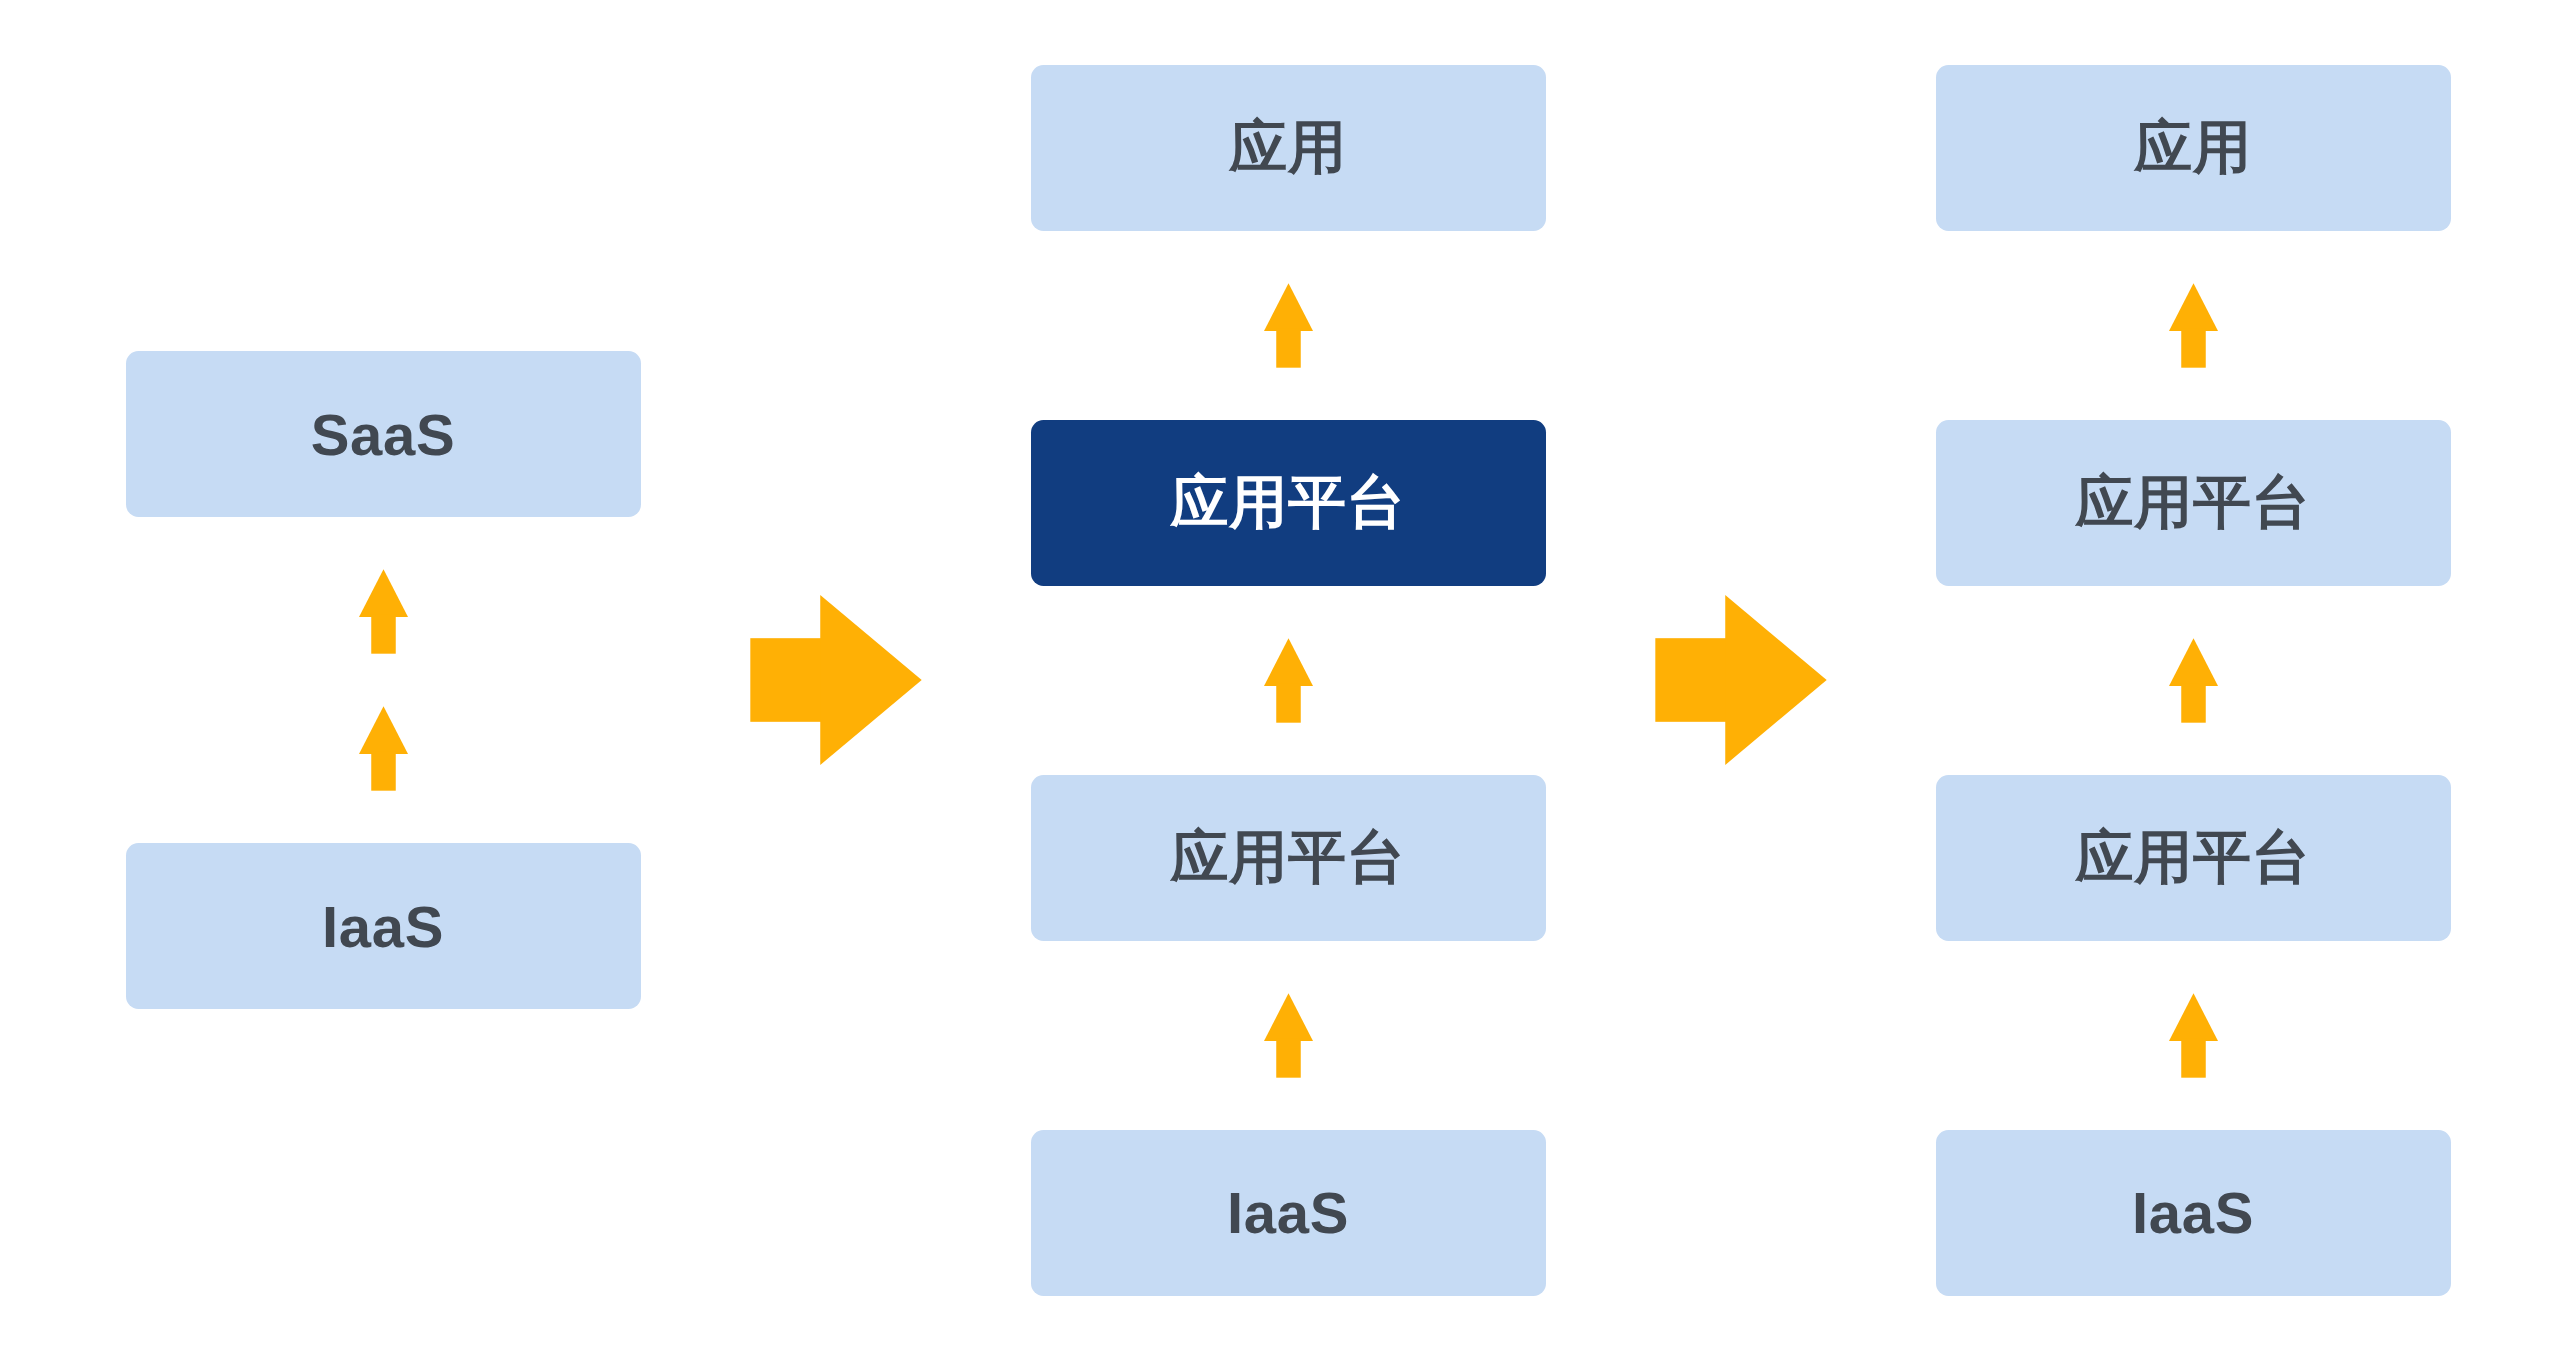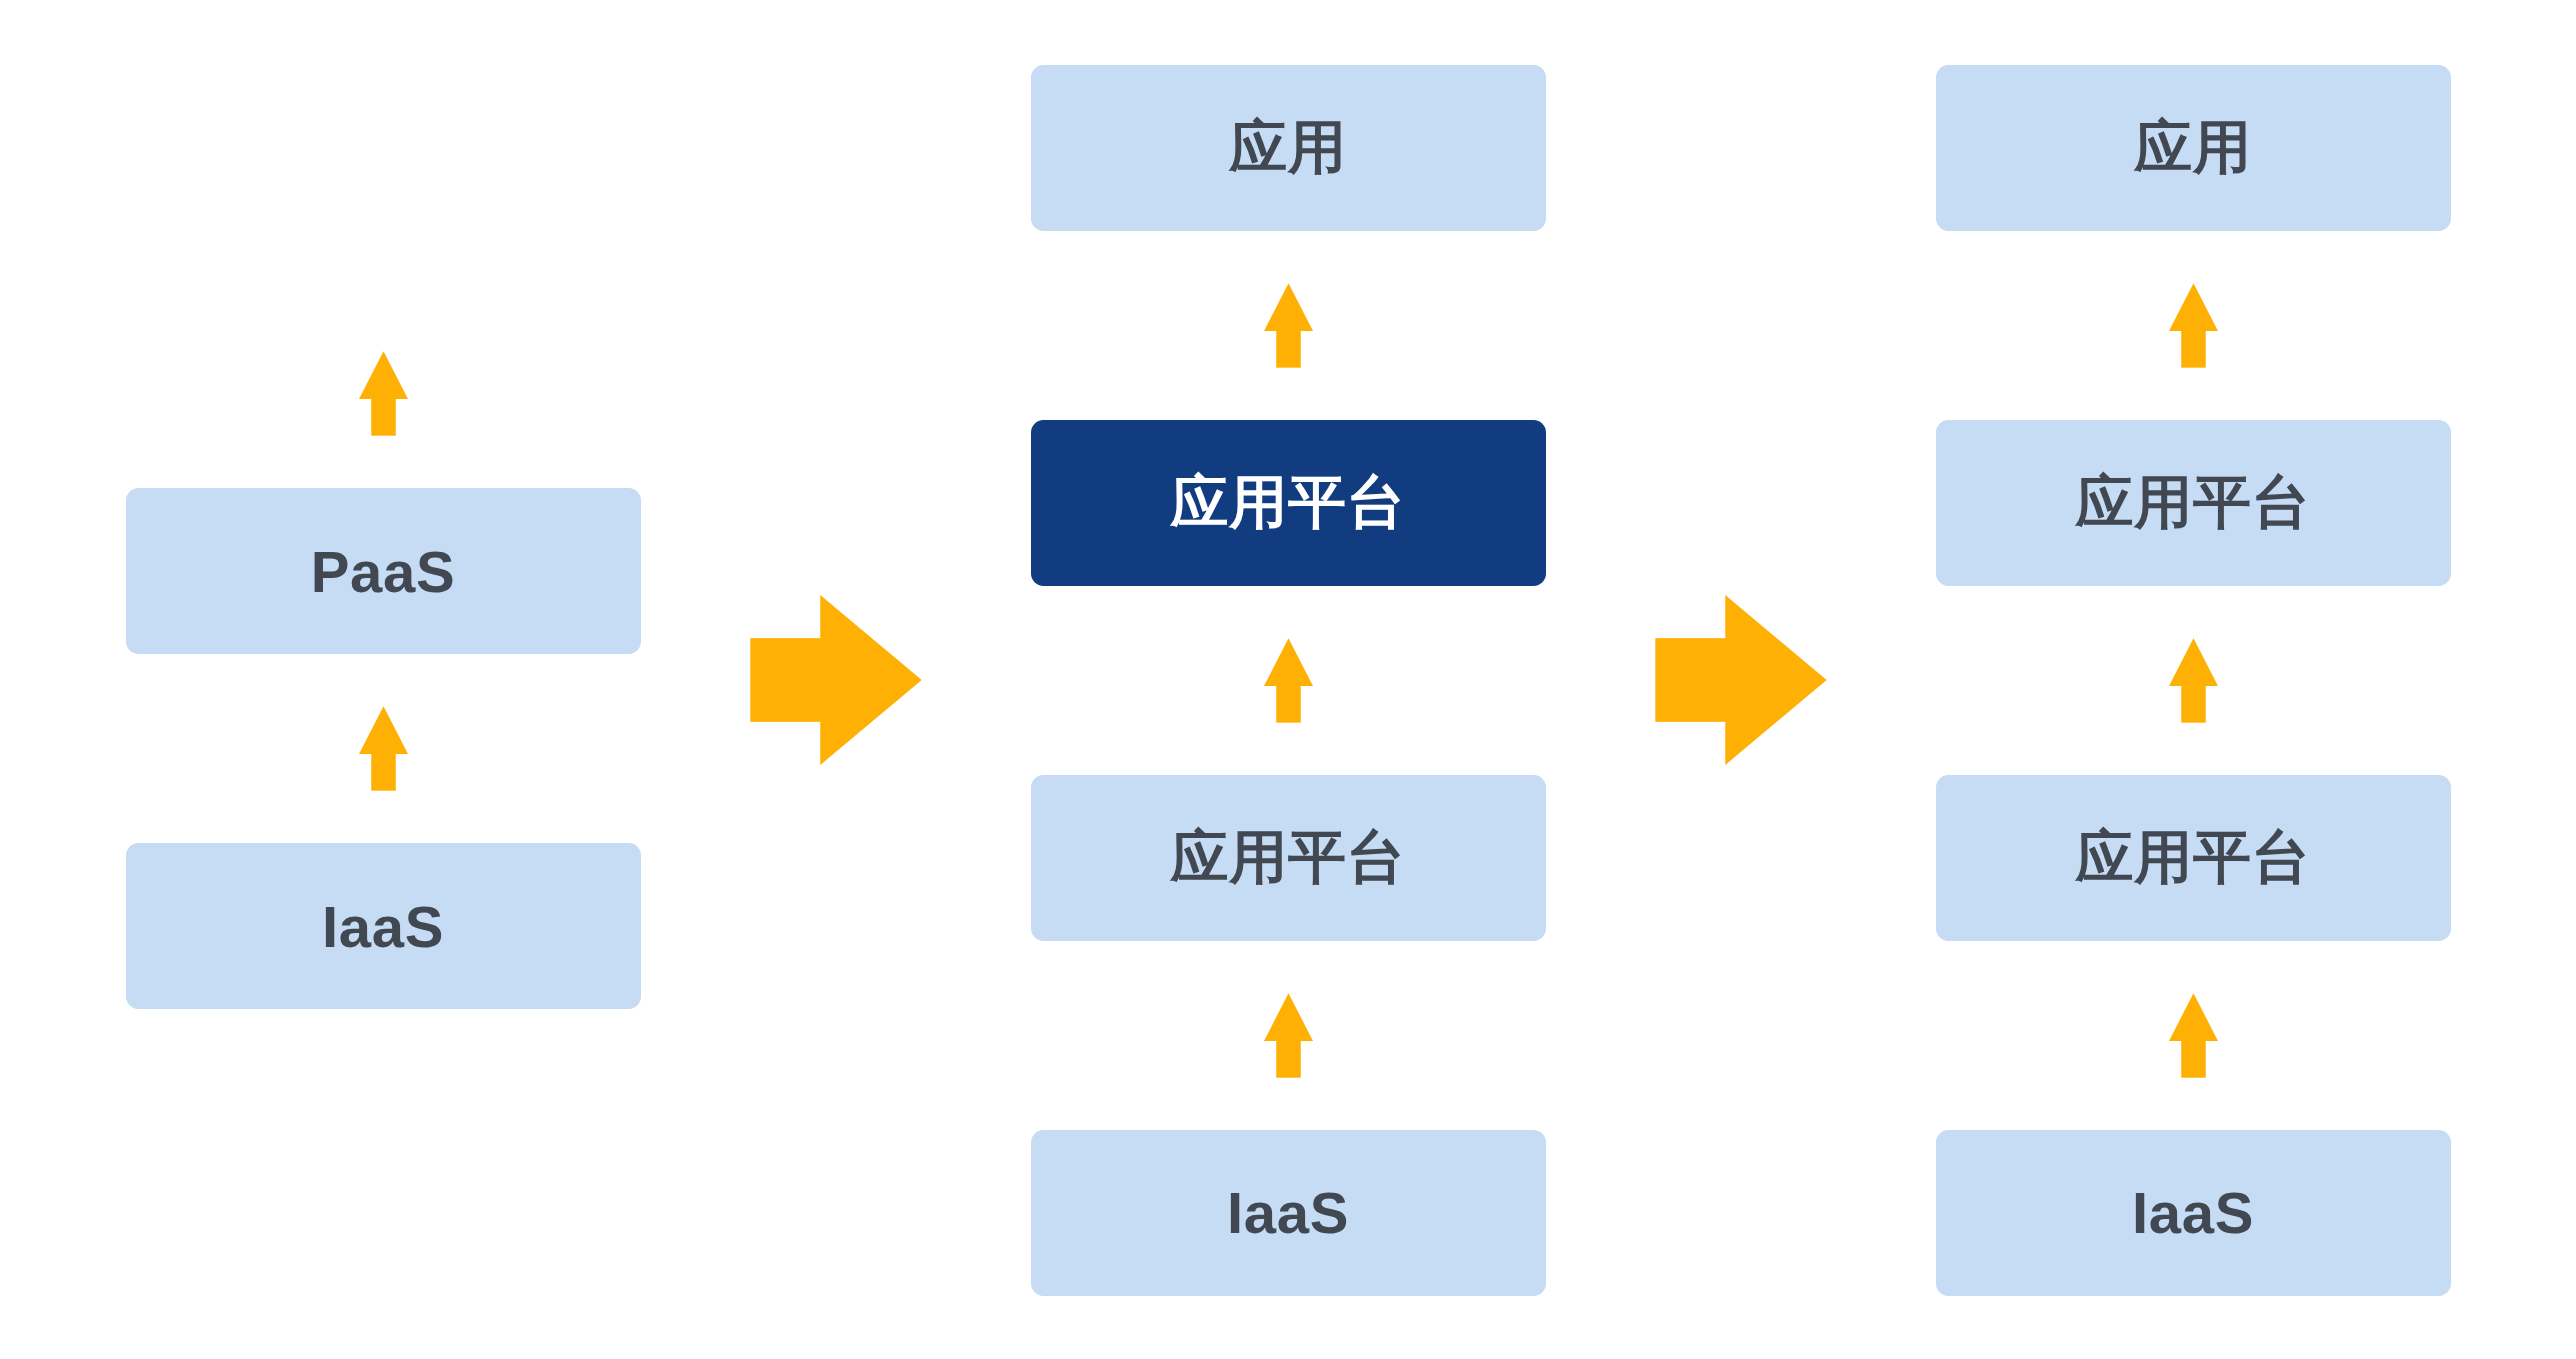--- a/index.html
+++ b/index.html
@@ -45,27 +45,27 @@
     line-height:0;
   }
   .arrow-fill{fill:var(--arrow_orange);}
 </style>
 </head>
 <body>
 
 <div class="diagram">
 
   <div class="col">
+    <div class="box">SaaS</div>
     <div class="up-arrow">
       <svg width="49" height="85" viewBox="0 0 72 124" aria-hidden="true">
         <polygon class="arrow-fill" points="36,0 72,70 0,70"></polygon>
         <rect class="arrow-fill" x="18" y="66" width="36" height="58"></rect>
       </svg>
     </div>
-    <div class="box">PaaS</div>
     <div class="up-arrow">
       <svg width="49" height="85" viewBox="0 0 72 124" aria-hidden="true">
         <polygon class="arrow-fill" points="36,0 72,70 0,70"></polygon>
         <rect class="arrow-fill" x="18" y="66" width="36" height="58"></rect>
       </svg>
     </div>
     <div class="box">IaaS</div>
   </div>
 
   <div class="right-arrow">

